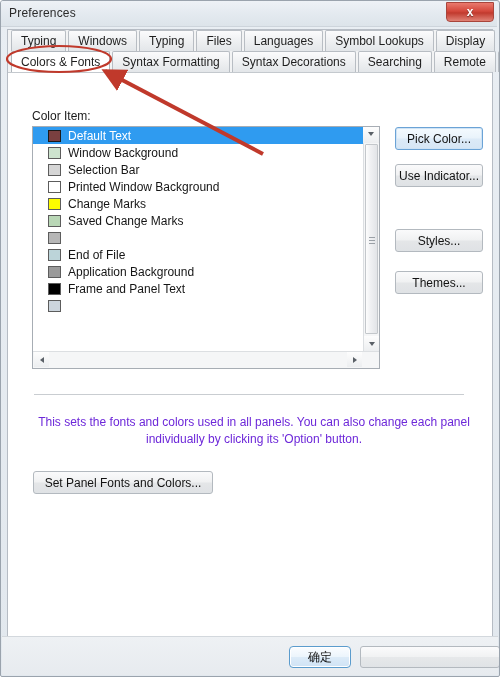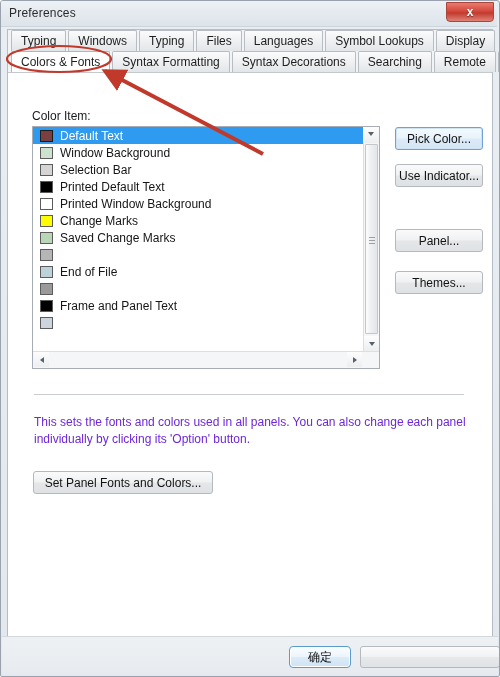--- a/index.html
+++ b/index.html
@@ -128,20 +128,21 @@
   }
 
   
   #page {
     position: absolute;
     left: 0;
     top: 43px;
     width: 484px;
     height: 563px;
     background: #ffffff;
+    text-align: center;
   }
 
   #color-item-label {
     position: absolute;
     left: 24px;
     top: 36px;
     font-size: 12px;
     color: #1a1a1a;
   }
 
@@ -161,21 +162,21 @@
     left: 0; top: 0;
     width: 330px;
     height: 224px;
     overflow: hidden;
     background: #ffffff;
   }
   .list-row {
     display: flex;
     align-items: center;
     height: 17px;
-    padding-left: 7px;
+    padding-left: 15px;
     font-size: 12px;
     color: #151515;
     cursor: pointer;
   }
   .list-row.selected {
     background: #2f9bf0;
     color: #ffffff;
   }
   .swatch {
     width: 13px;
@@ -459,44 +460,41 @@
             </div>
             <div class="list-row">
               <span class="swatch" style="background: rgb(205, 227, 206);"></span>
               <span>Window Background</span>
             </div>
             <div class="list-row">
               <span class="swatch" style="background: rgb(213, 213, 213);"></span>
               <span>Selection Bar</span>
             </div>
             <div class="list-row">
-              <span class="swatch" style="background: rgb(0, 0, 0);"></span>
-              <span>Printed Default Text</span>
-            </div>
-            <div class="list-row">
               <span class="swatch" style="background: rgb(255, 255, 255);"></span>
               <span>Printed Window Background</span>
             </div>
             <div class="list-row">
               <span class="swatch" style="background: rgb(253, 253, 0);"></span>
               <span>Change Marks</span>
             </div>
             <div class="list-row">
               <span class="swatch" style="background: rgb(185, 215, 182);"></span>
               <span>Saved Change Marks</span>
             </div>
             <div class="list-row">
               <span class="swatch" style="background: rgb(182, 182, 182);"></span>
             </div>
             <div class="list-row">
               <span class="swatch" style="background: rgb(188, 212, 217);"></span>
               <span>End of File</span>
             </div>
             <div class="list-row">
               <span class="swatch" style="background: rgb(154, 154, 154);"></span>
+              <span>Application Background</span>
             </div>
             <div class="list-row">
               <span class="swatch" style="background: rgb(0, 0, 0);"></span>
               <span>Frame and Panel Text</span>
             </div>
             <div class="list-row">
               <span class="swatch" style="background: rgb(204, 213, 221);"></span>
             </div>
           </div>
 
@@ -520,21 +518,21 @@
             <div class="arrow-right"></div>
           </div>
         </div>
         <div id="corner-box">
           <div class="arrow-down" style="margin:5px auto 0;"></div>
         </div>
       </div>
 
       <div class="sidebtn focused" id="btn-pick-color">Pick Color...</div>
       <div class="sidebtn" id="btn-use-defaults">Use Indicator...</div>
-      <div class="sidebtn" id="btn-styles">Panel...</div>
+      <div class="sidebtn" id="btn-styles">Styles...</div>
       <div class="sidebtn" id="btn-themes">Themes...</div>
 
       <div id="separator"></div>
       <div id="description">This sets the fonts and colors used in all panels. You can also change each panel individually by clicking its 'Option' button.</div>
 
       <div id="btn-set-panel">Set Panel Fonts and Colors...</div>
     </div>
   </div>
 
   <div id="footer">

